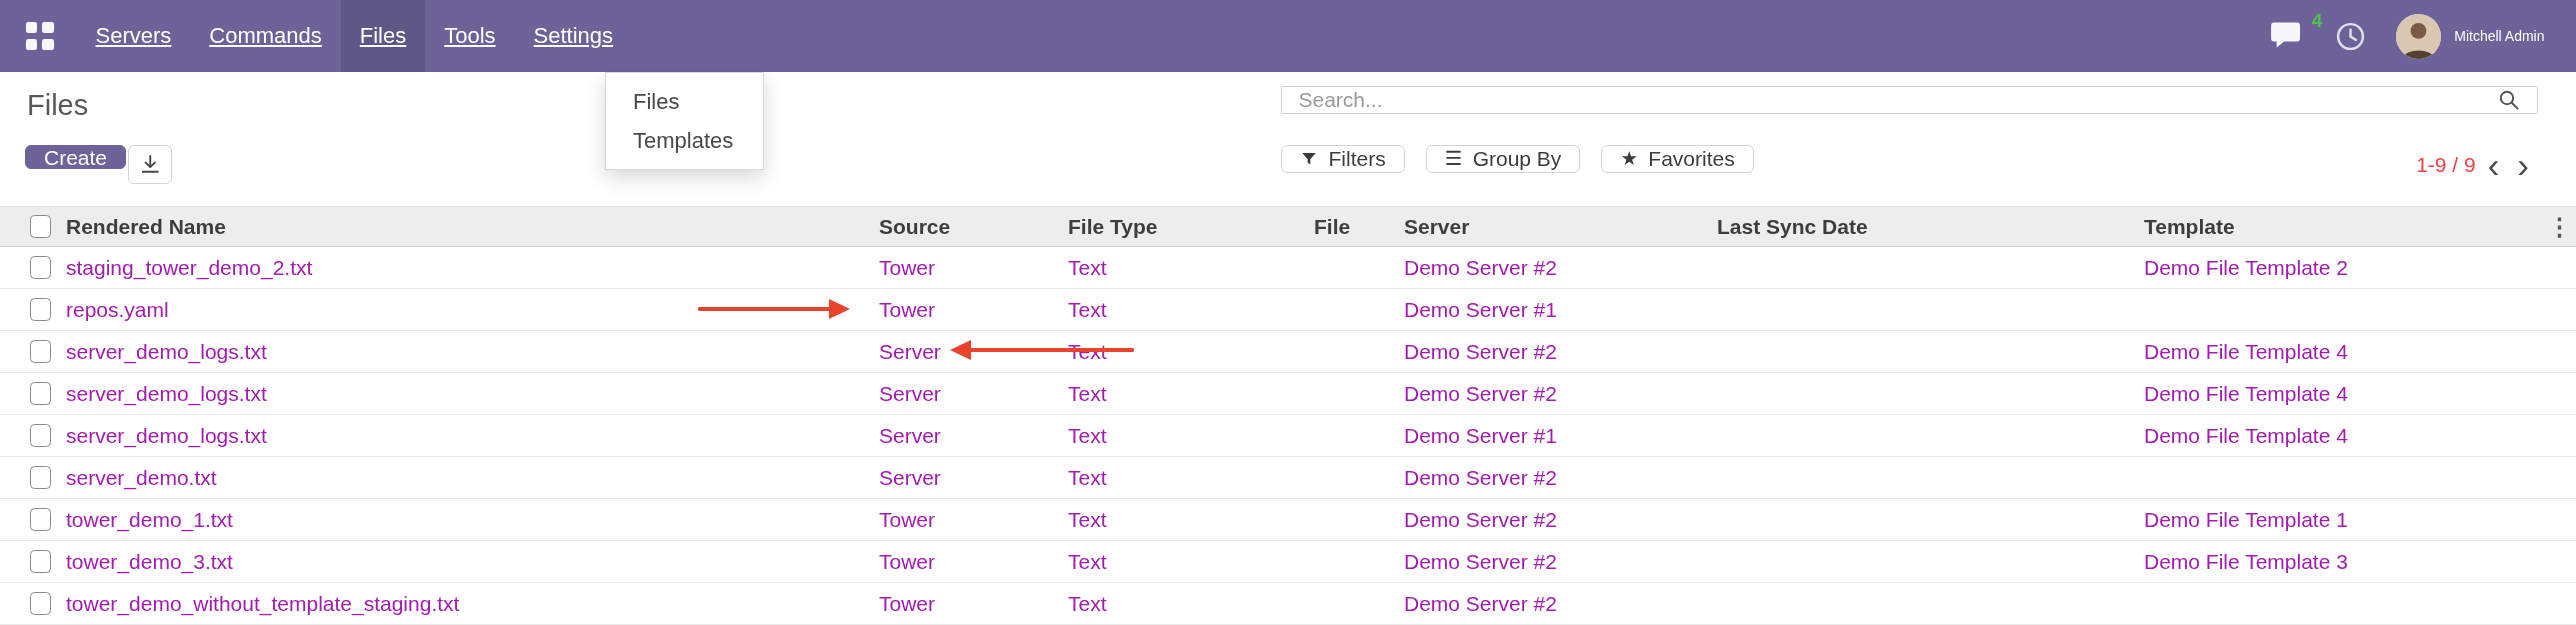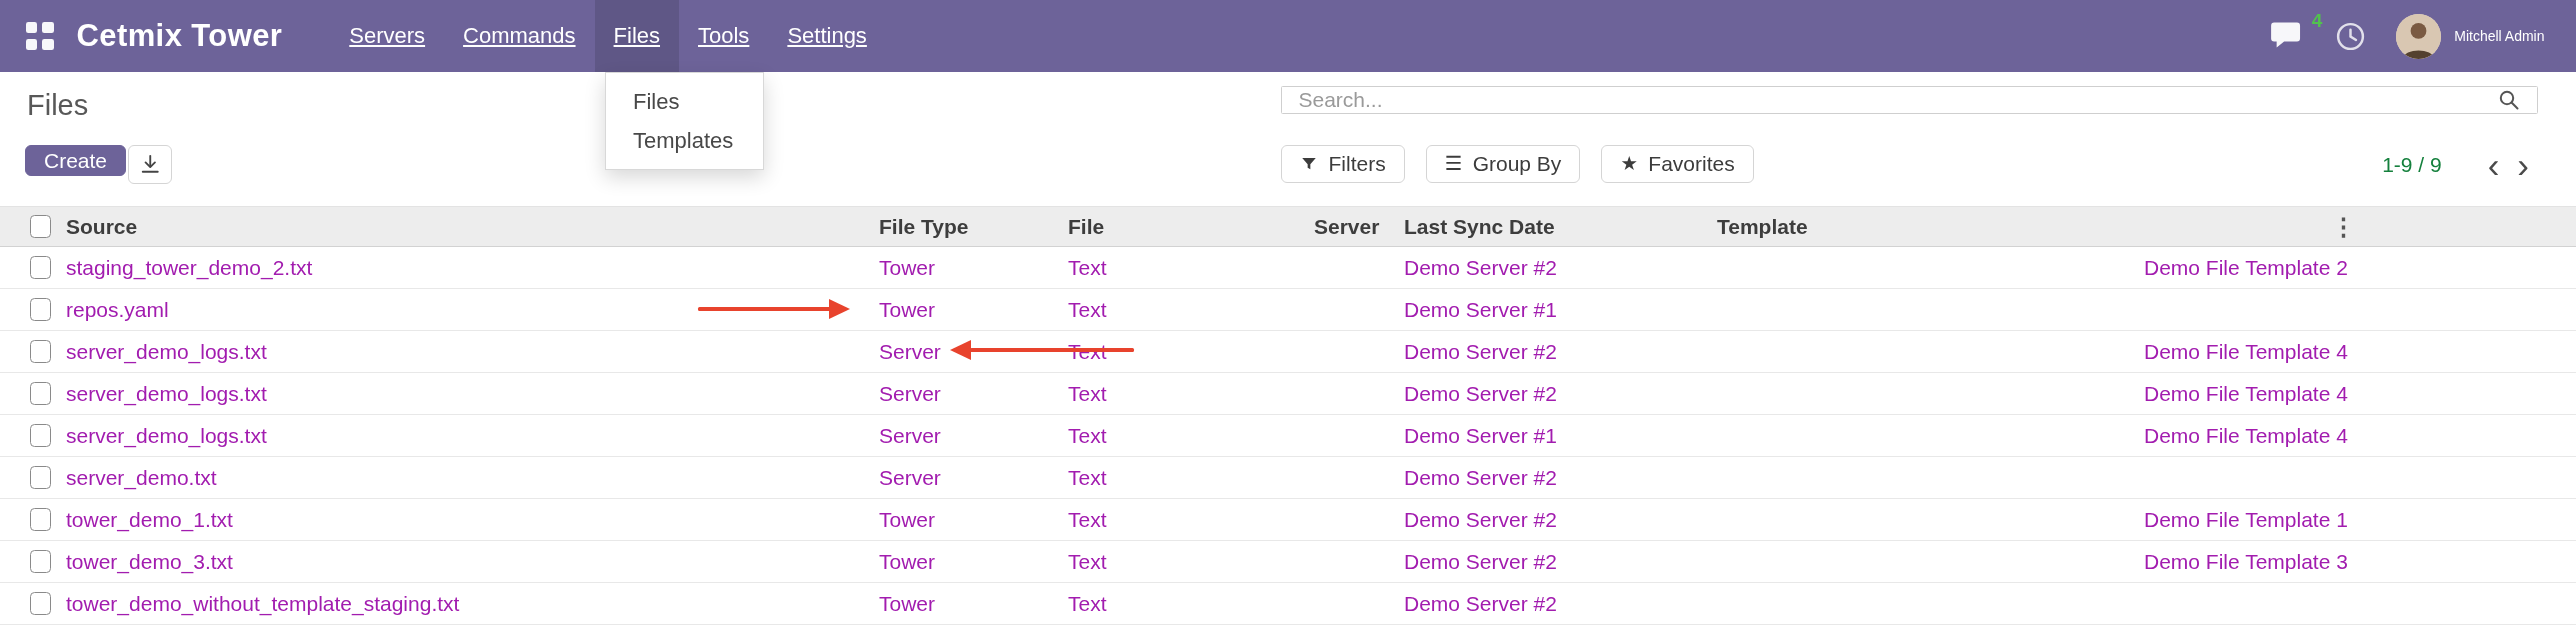--- a/index.html
+++ b/index.html
@@ -40,21 +40,21 @@
     position: absolute; left: 605px; top: 72px; width: 159px;
     background: #fff; border: 0.8px solid #d8d8d8;
     box-shadow: 0 7.5px 19.5px rgba(0,0,0,0.16);
     padding: 9px 0; z-index: 30; box-sizing: border-box;
   }
   .dropdown-item { height: 39px; line-height: 39px; padding: 0 27px; font-size: 22px; color: #484848; cursor: pointer; }
 
   
   .page-title { position: absolute; left: 27px; top: 89px; font-size: 29px; color: #585858; }
   .btn-create {
-    position: absolute; left: 25px; top: 145px; height: 31px; padding: 0 18px;
+    position: absolute; left: 25px; top: 145px; height: 24px; padding: 0 18px;
     background: var(--primary, #6d6399); color: #fff;
     border: 0.8px solid var(--primary, #6d6399); border-radius: 6px;
     font-size: 21px; font-family: inherit; cursor: pointer;
   }
   .btn-export {
     position: absolute; left: 128px; top: 145px; width: 44px; height: 39px;
     background: #fff; border: 0.8px solid #d5d5d5; border-radius: 6px;
     display: flex; align-items: center; justify-content: center; cursor: pointer;
   }
   .search-box {
@@ -63,27 +63,27 @@
     box-sizing: border-box; display: flex; align-items: center;
   }
   .search-input {
     flex: 1; border: none; outline: none; background: transparent;
     font-size: 21px; color: #333; padding: 0 16.5px; font-family: inherit;
   }
   .search-input::placeholder { color: #9a9a9a; }
   .search-glass { margin-right: 16.5px; cursor: pointer; display: flex; }
   .cp-buttons { position: absolute; left: 1281px; top: 145px; display: flex; gap: 21px; }
   .cp-btn {
-    height: 38px; display: flex; align-items: center; gap: 10.5px; padding: 0 18px;
+    height: 28px; display: flex; align-items: center; gap: 10.5px; padding: 0 18px;
     border: 0.8px solid #d5d5d5; border-radius: 6px; background: #fff;
     font-size: 21px; color: #3c3c3c; font-family: inherit; cursor: pointer;
   }
   .cp-btn .glyph { font-size: 19.5px; line-height: 1; }
   .pager { position: absolute; top: 145px; right: 38px; height: 39px; display: flex; align-items: center; }
-  .pager-value { font-size: 21px; color: #15803d; margin-right: 37px; }
+  .pager-value { font-size: 21px; color: #ef4444; margin-right: 3px; }
   .pager-btn { background: none; border: none; font-size: 35px; color: #4a4a4a;
     padding: 0 9px; cursor: pointer; line-height: 36px; font-family: inherit; }
 
   
   .table { position: absolute; top: 206px; left: 0; width: 2576px; }
   .grid-row { display: grid; grid-template-columns: 66px 813px 189px 246px 90px 313px 427px 399px 33px; }
   .thead {
     height: 41px; background: #ededed;
     border-top: 0.8px solid #e3e3e3; border-bottom: 0.8px solid #d2d2d2;
     align-items: center; font-weight: 700; font-size: 21px; color: #3d3d3d;
@@ -114,21 +114,20 @@
 
 <div id="app">
 
   <div class="navbar">
     <div class="apps-btn">
       <i></i>
         <i></i>
         <i></i>
         <i></i>
     </div>
-    <div class="brand">Cetmix Tower</div>
     <div class="nav-menu">
       <div class="nav-item">Servers</div>
       <div class="nav-item">Commands</div>
       <div class="nav-item active">Files</div>
       <div class="nav-item">Tools</div>
       <div class="nav-item">Settings</div>
     </div>
     <div class="nav-right">
       <div class="msg-wrap">
         <span style="display:flex;">
@@ -210,20 +209,21 @@
     <span class="pager-value">1-9 / 9</span>
     <button class="pager-btn">‹</button>
     <button class="pager-btn">›</button>
   </div>
 
   <div class="table">
     <div class="thead grid-row">
       <div class="th th-check">
           <span class="checkbox"></span>
         </div>
+      <div class="th">Rendered Name</div>
       <div class="th">Source</div>
       <div class="th">File Type</div>
       <div class="th">File</div>
       <div class="th">Server</div>
       <div class="th">Last Sync Date</div>
       <div class="th">Template</div>
       <div class="th th-opt">
           <span class="kebab">⋮</span>
         </div>
     </div>

